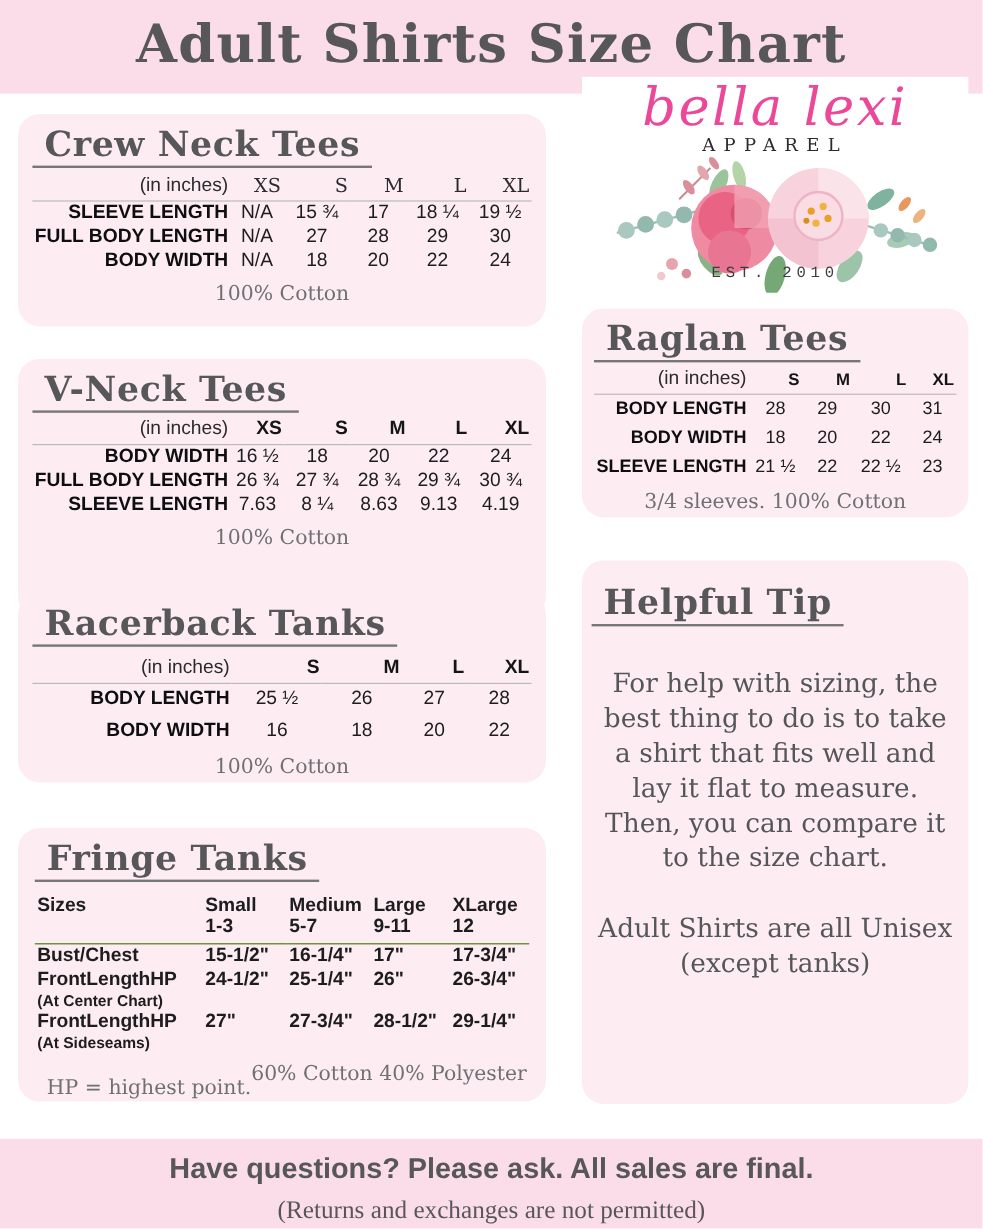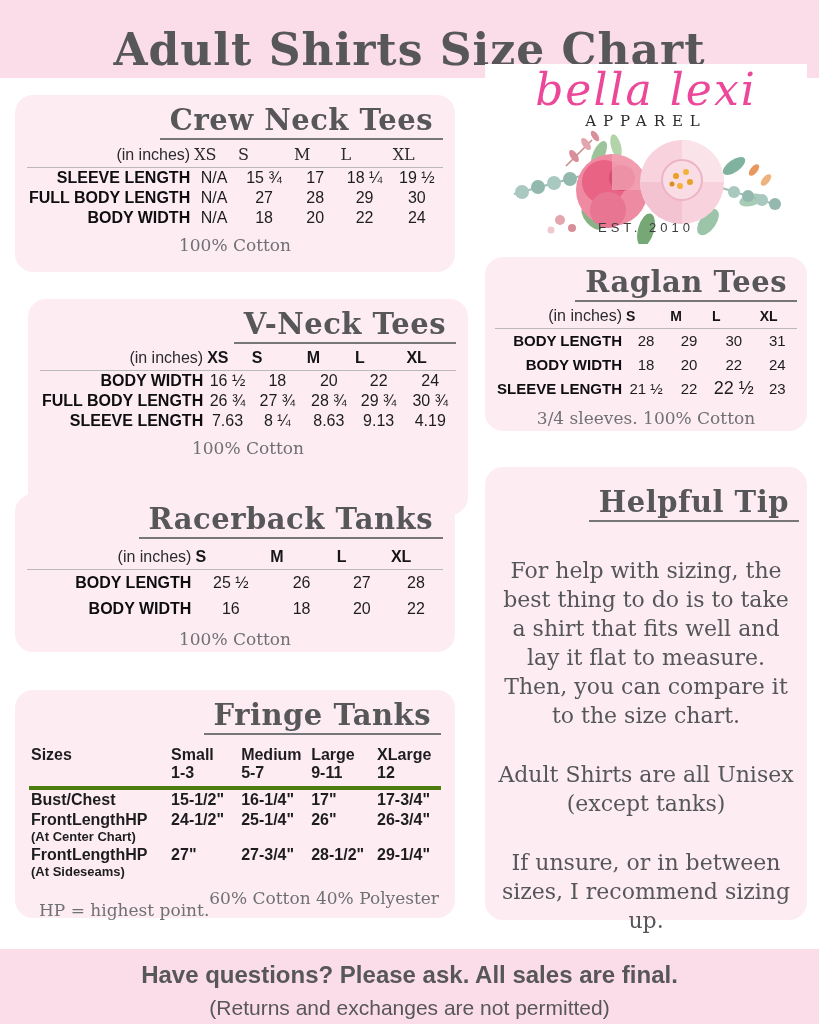--- a/index.html
+++ b/index.html
@@ -5,66 +5,66 @@
   html,body{margin:0;padding:0;background:#ffffff;}
   .page{
     position:relative;width:819px;height:1024px;background:#ffffff;
     font-family:"Liberation Sans",sans-serif;overflow:hidden;
   }
   
   .banner{position:absolute;left:0;width:819px;background:#fbdce9;text-align:center;}
   .banner.top{top:0;height:78px;}
   .banner.bottom{top:949px;height:75px;padding-top:6px;box-sizing:border-box;}
   .page-title{
-    margin:12px;line-height:76px;font-family:"DejaVu Serif",serif;
+    margin:0;line-height:76px;font-family:"DejaVu Serif",serif;
     font-size:44px;font-weight:700;color:#57575a;letter-spacing:1px;
   }
   .footer-line1{font-family:Liberation Sans, sans-serif;font-size:24px;font-weight:700;color:#57575a;line-height:40px;}
-  .footer-line2{font-family:Liberation Sans, sans-serif;font-size:21px;color:#57575a;line-height:26px;}
+  .footer-line2{font-family:Liberation Serif, serif;font-size:21px;color:#57575a;line-height:26px;}
   
   .panel{
     position:absolute;background:#fdedf3;border-radius:18px;box-sizing:border-box;
     padding:8px 12px;color:#1d1d1f;
   }
-  .panel-title-wrap{text-align:right;}
+  .panel-title-wrap{text-align:left;}
   .panel-title{
     display:inline-block;font-family:"DejaVu Serif",serif;font-size:29px;font-weight:700;
     color:#57575a;border-bottom:2px solid #77777a;padding:0 10px 1px;letter-spacing:0.5px;
   }
   table.size{width:100%;border-collapse:collapse;margin-top:4px;}
   table.size td{padding:1px 2px;font-size:16px;white-space:nowrap;}
   tr.head td{border-bottom:1px solid #b9b9bc;padding-bottom:3px;}
   td.unit{text-align:right;font-size:12px;color:#2b2b2e;}
-  td.colhead{text-align:left;font-weight:700;font-size:15px;color:#151517;}
+  td.colhead{text-align:right;font-weight:700;font-size:15px;color:#151517;}
   td.colhead.serifhead{font-family:"DejaVu Serif",serif;font-weight:400;font-size:16px;color:#2b2b2e;}
   td.rowlabel{text-align:right;font-weight:700;color:#0e0e10;}
   td.val{text-align:center;color:#1d1d1f;}
   .footnote{
     text-align:center;margin-top:7px;font-family:"DejaVu Serif",serif;
     font-size:17px;color:#6f7073;
   }
   
   table.fringe{width:100%;border-collapse:collapse;margin-top:10px;}
   table.fringe td{padding:1px 2px;font-size:16px;font-weight:700;text-align:left;vertical-align:top;white-space:nowrap;}
-  table.fringe tr.head td{border-bottom:4px solid #4d7c0f;padding-bottom:4px;}
+  table.fringe tr.head td{border-bottom:1px solid #4d7c0f;padding-bottom:4px;}
   .colrange{display:block;}
   .sublabel{display:block;font-size:13px;}
   .fringe-footrow{display:flex;margin-top:8px;font-family:"DejaVu Serif",serif;font-size:17px;color:#6f7073;}
   .fringe-footrow .left{margin-left:10px;margin-top:12px;}
   .fringe-footrow .right{text-align:right;}
   
   .logo{position:absolute;left:485px;top:64px;width:322px;height:192px;text-align:center;background:#ffffff;}
   .logo-script{
     font-family:"DejaVu Serif",serif;font-style:italic;font-size:44px;color:#ec4899;
     line-height:52px;letter-spacing:2px;
   }
   .logo-sub{font-family:"DejaVu Serif",serif;font-size:15px;letter-spacing:7px;color:#2b2b2e;margin-top:-4px;}
   .logo-art{display:block;margin:-8px auto 0;}
   .logo-est{
-    font-family:Liberation Sans, sans-serif;font-size:13px;letter-spacing:4px;color:#3d3d40;
+    font-family:Liberation Mono, monospace;font-size:13px;letter-spacing:4px;color:#3d3d40;
     margin-top:-24px;position:relative;
   }
   
   .tip-para{
     font-family:"DejaVu Serif",serif;font-size:22px;color:#55565a;text-align:center;
     line-height:1.32;margin:24px 2px 0;
   }
 </style>
 </head>
 <body>
@@ -119,21 +119,21 @@
         <td class="val">18</td>
         <td class="val">20</td>
         <td class="val">22</td>
         <td class="val">24</td>
       </tr>
     </tbody>
       </table>
     <div class="footnote">100% Cotton</div>
   </section>
 
-  <section class="panel" style="left:28px;top:299px;width:440px;height:216px;">
+  <section class="panel" style="left:15px;top:299px;width:440px;height:216px;">
     <div class="panel-title-wrap">
       <span class="panel-title">V-Neck Tees</span>
     </div>
     <table class="size">
       <colgroup>
           <col style="width:37%">
           <col style="width:11%">
           <col style="width:14%">
           <col style="width:12%">
           <col style="width:13%">
@@ -352,35 +352,34 @@
         <td class="rowlabel" style="font-size:15px;">BODY WIDTH</td>
         <td class="val" style="font-size:15px;">18</td>
         <td class="val" style="font-size:15px;">20</td>
         <td class="val" style="font-size:15px;">22</td>
         <td class="val" style="font-size:15px;">24</td>
       </tr>
       <tr style="height:24px;">
         <td class="rowlabel" style="font-size:15px;">SLEEVE LENGTH</td>
         <td class="val" style="font-size:15px;">21 ½</td>
         <td class="val" style="font-size:15px;">22</td>
-        <td class="val" style="font-size:18px;">22 ½</td>
+        <td class="val" style="font-size:15px;">22 ½</td>
         <td class="val" style="font-size:15px;">23</td>
       </tr>
     </tbody>
       </table>
     <div class="footnote">3/4 sleeves. 100% Cotton</div>
   </section>
 
   <section class="panel" style="left:485px;top:467px;width:322px;height:453px;padding:18px 8px;">
     <div class="panel-title-wrap">
       <span class="panel-title">Helpful Tip</span>
     </div>
     <p class="tip-para" style="margin-top:34px;">For help with sizing, the best thing to do is to take a shirt that fits well and lay it flat to measure.  Then, you can compare it to the size chart.</p>
     <p class="tip-para" style="margin-top:30px;">Adult Shirts are all Unisex (except tanks)</p>
-    <p class="tip-para" style="margin-top:30px;">If unsure, or in between sizes, I recommend sizing up.</p>
   </section>
 
   <footer class="banner bottom">
     <div class="footer-line1">Have questions? Please ask. All sales are final.</div>
     <div class="footer-line2">(Returns and exchanges are not permitted)</div>
   </footer>
 
 </div>
 
 </body></html>

